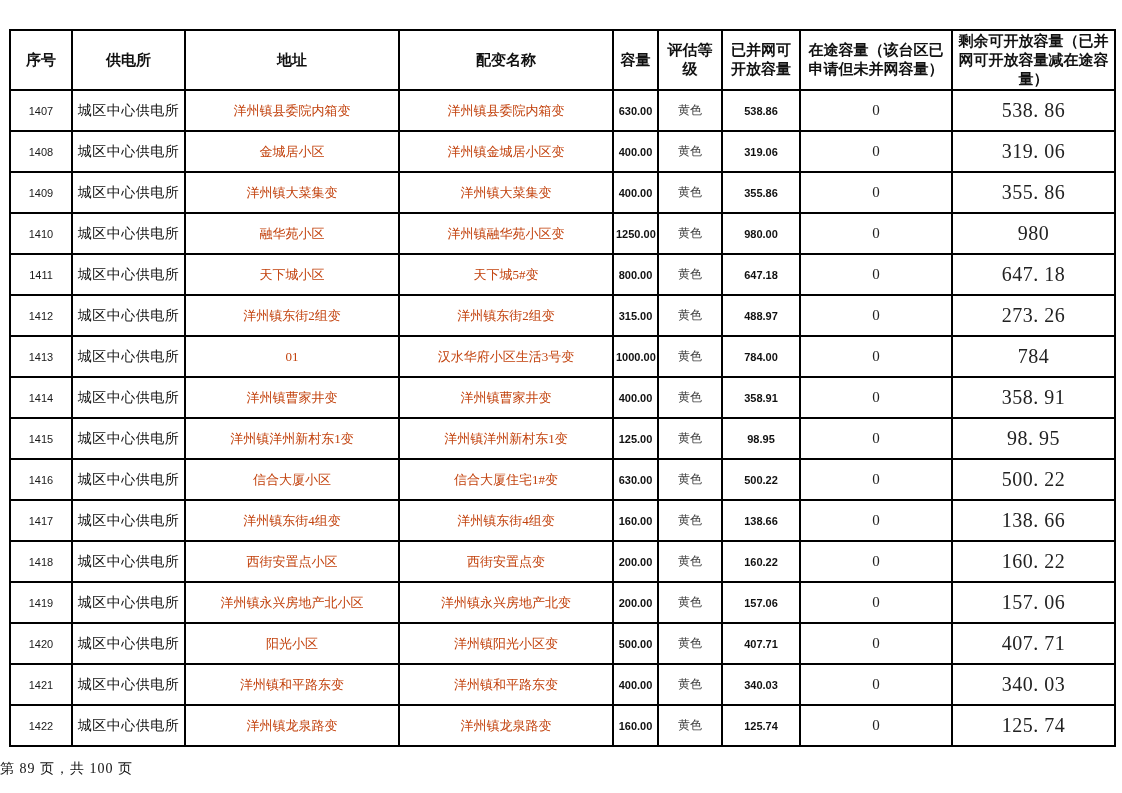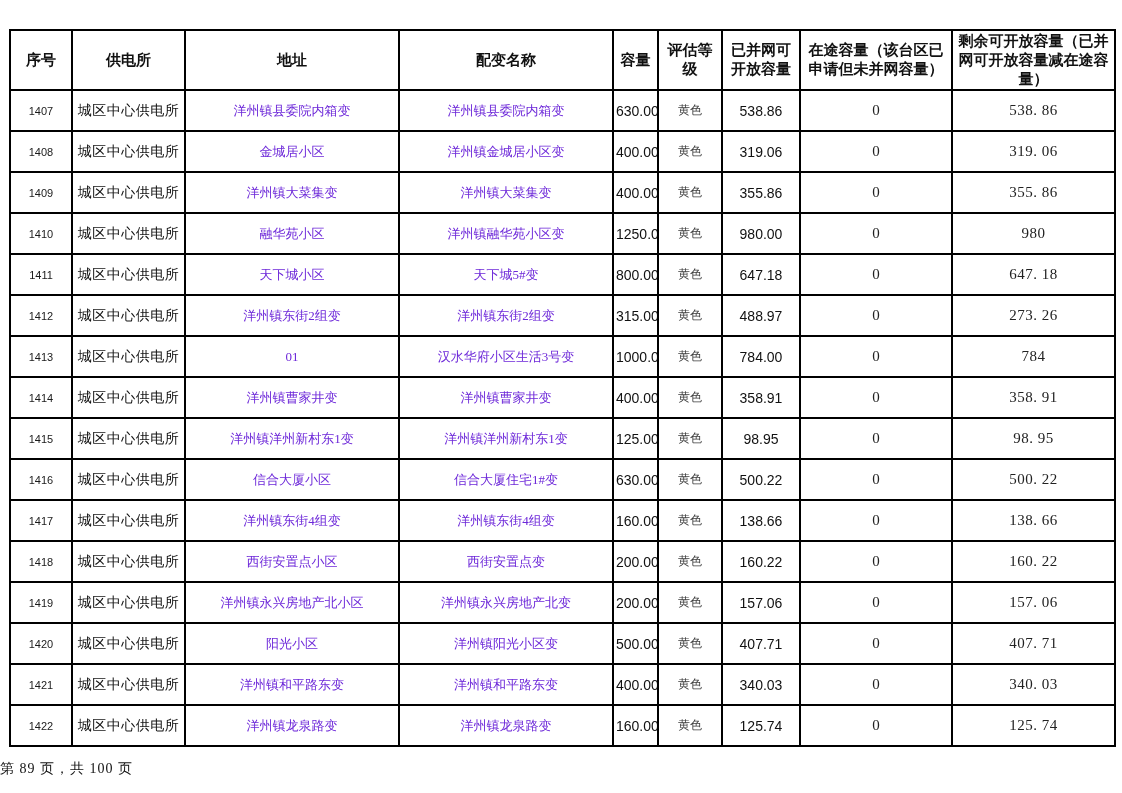--- a/index.html
+++ b/index.html
@@ -51,41 +51,41 @@
   }
   td.c-station {
     font-family: "Liberation Serif", "DejaVu Serif", serif;
     font-size: 14px;
     letter-spacing: 0.5px;
     color: #111111;
   }
   td.c-address, td.c-transformer {
     font-family: "Liberation Serif", "DejaVu Serif", serif;
     font-size: 13px;
-    color: #6d28d9;
+    color: #c2410c;
   }
   td.c-capacity, td.c-connected {
     font-family: "Liberation Sans", "DejaVu Sans", sans-serif;
-    font-weight: normal;
-    font-size: 14px;
+    font-weight: bold;
+    font-size: 11px;
     color: #111111;
   }
   td.c-grade {
     font-family: "Liberation Serif", "DejaVu Serif", serif;
     font-size: 12px;
     color: #3c3c3c;
   }
   td.c-transit {
     font-family: "Liberation Serif", "DejaVu Serif", serif;
     font-size: 15px;
     color: #222222;
   }
   td.c-remaining {
     font-family: "Liberation Serif", "DejaVu Serif", serif;
-    font-size: 15px;
+    font-size: 20px;
     letter-spacing: 0.5px;
     color: #222222;
   }
   .page-footer {
     position: absolute;
     left: 0;
     top: 760px;
     width: 1122px;
     text-align: left;
     font-family: "Liberation Serif", "DejaVu Serif", serif;

